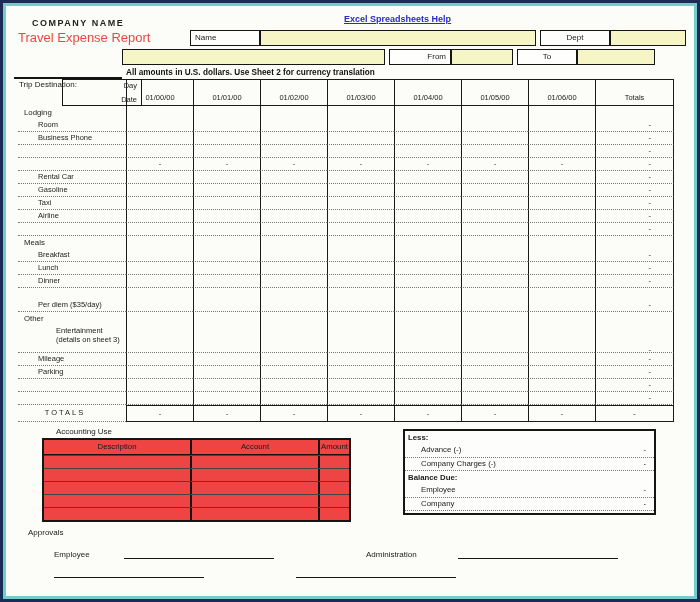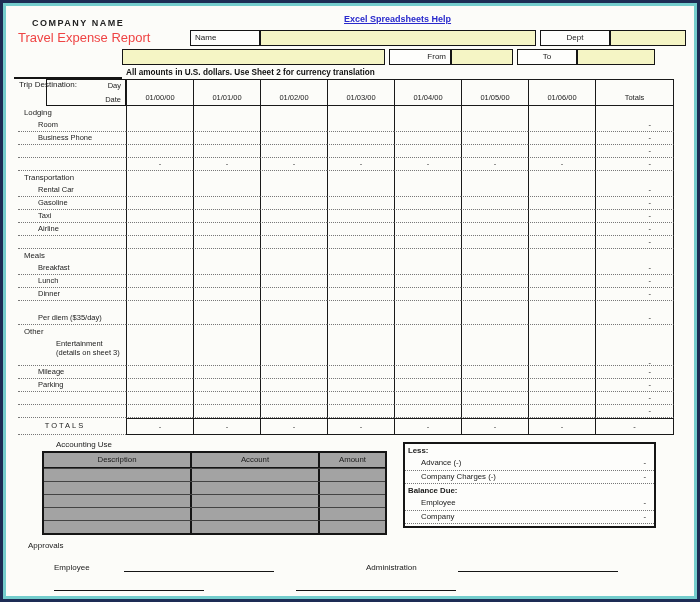--- a/index.html
+++ b/index.html
@@ -36,21 +36,21 @@
   .in-purpose{flex:1 1 auto;}
   .note{font-size:8.2px;font-weight:bold;margin:2px 0 1px 112px;height:10px;color:#111;}
   
   .etable{margin-left:4px;width:664px;font-size:7.5px;color:#222;}
   .trow{display:flex;}
   .c-label{width:108px;box-sizing:border-box;}
   .c-date{width:67px;box-sizing:border-box;border-left:1.8px solid #1a1a1a;text-align:center;}
   .c-tot{width:79px;box-sizing:border-box;border-left:1.8px solid #1a1a1a;border-right:1.8px solid #1a1a1a;text-align:center;}
   .thead{position:relative;}
   .daydate-box{
-    position:absolute;left:28px;top:0;width:80px;height:100%;box-sizing:border-box;
+    position:absolute;left:44px;top:0;width:80px;height:100%;box-sizing:border-box;
     border:1.5px solid #151515;display:flex;flex-direction:column;justify-content:space-between;
     align-items:flex-end;padding:1px 4px;background:transparent;
   }
   .daydate-box span{font-size:7.5px;line-height:9px;}
   .r-day > div{height:12px;}
   .r-day .c-date,.r-day .c-tot{border-top:1.8px solid #1a1a1a;}
   .r-day .c-label{border:none;}
   .r-date > div{height:15px;line-height:14px;}
   .r-date .c-date,.r-date .c-tot{border-bottom:1.8px solid #1a1a1a;}
   .r-section > div{height:13px;line-height:13px;}
@@ -64,21 +64,21 @@
   .r-subtotal > div{height:13px;line-height:12px;border-bottom:1px dotted #777;}
   .r-subtotal .c-tot{text-align:right;padding-right:22px;}
   .r-spacer > div{height:11px;}
   .r-totals > div{height:17px;line-height:16px;}
   .r-totals .c-date,.r-totals .c-tot{border-top:1.8px solid #1a1a1a;border-bottom:1.8px solid #1a1a1a;}
   .r-totals .c-label{border-bottom:1px dotted #777;text-align:center;letter-spacing:2px;padding-right:14px;}
   
   .bottom{display:flex;margin-top:5px;padding:0 12px 0 28px;}
   .acc-wrap{width:360px;}
   .acc-title{font-size:8px;margin:0 0 2px 14px;}
-  .acc-table{width:345px;border:2.5px solid #151515;box-sizing:border-box;background:#a3a3a3;}
+  .acc-table{width:309px;border:2.5px solid #151515;box-sizing:border-box;background:#ef4444;}
   .acc-row{display:flex;height:12px;border-top:1px solid #444;}
   .acc-row.head{height:14px;line-height:13px;border-top:none;border-bottom:1.5px solid #151515;font-size:7.8px;text-align:center;}
   .acc-c1{width:146px;box-sizing:border-box;}
   .acc-c2{width:128px;box-sizing:border-box;border-left:2px solid #151515;}
   .acc-c3{flex:1;box-sizing:border-box;border-left:2px solid #151515;}
   .sumbox{width:253px;border:2.5px solid #151515;box-sizing:border-box;margin-left:auto;margin-right:18px;margin-top:2px;font-size:7.8px;background:#fdfdfb;height:86px;}
   .sum-sec{height:13px;line-height:13px;padding-left:3px;font-weight:bold;}
   .sum-row{height:13.5px;line-height:12.5px;display:flex;justify-content:space-between;border-bottom:1px dotted #777;padding:0 8px 0 16px;box-sizing:border-box;}
   
   .appr{margin:6px 0 0 14px;font-size:8px;}
@@ -198,31 +198,20 @@
         <div class="c-label"></div>
         <div class="c-date">-</div>
         <div class="c-date">-</div>
         <div class="c-date">-</div>
         <div class="c-date">-</div>
         <div class="c-date">-</div>
         <div class="c-date">-</div>
         <div class="c-date">-</div>
         <div class="c-tot">-</div>
       </div>
-      <div class="trow r-section">
-        <div class="c-label">Transportation</div>
-        <div class="c-date"></div>
-        <div class="c-date"></div>
-        <div class="c-date"></div>
-        <div class="c-date"></div>
-        <div class="c-date"></div>
-        <div class="c-date"></div>
-        <div class="c-date"></div>
-        <div class="c-tot"></div>
-      </div>
       <div class="trow r-item">
         <div class="c-label">Rental Car</div>
         <div class="c-date"></div>
         <div class="c-date"></div>
         <div class="c-date"></div>
         <div class="c-date"></div>
         <div class="c-date"></div>
         <div class="c-date"></div>
         <div class="c-date"></div>
         <div class="c-tot">-</div>

